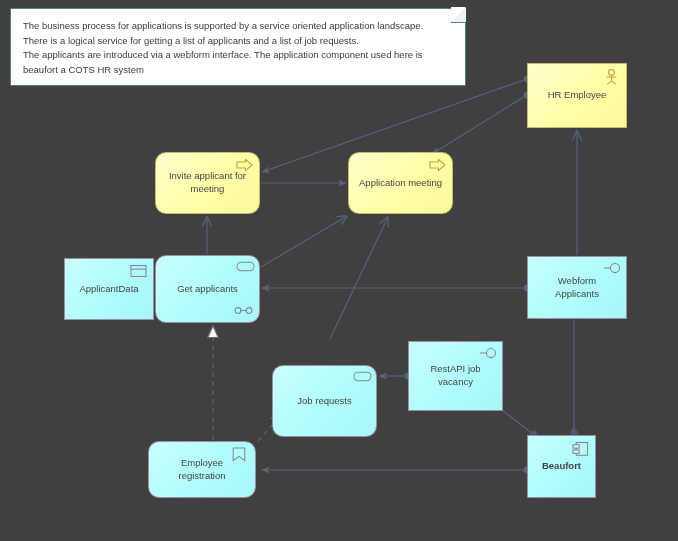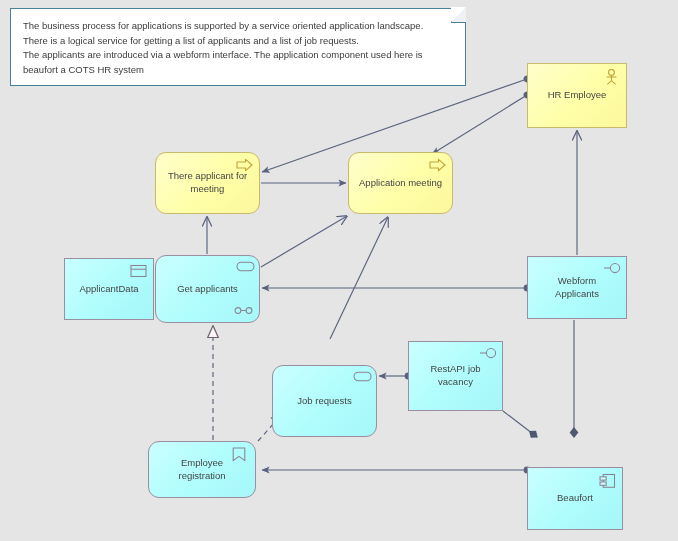--- a/index.html
+++ b/index.html
@@ -4,21 +4,21 @@
 <style>
   html, body {
     margin: 0;
     padding: 0;
     background: #ffffff;
   }
   #canvas {
     position: relative;
     width: 678px;
     height: 541px;
-    background: #e5e5e5;
+    background: #404040;
     font-family: "Liberation Sans", sans-serif;
     overflow: hidden;
   }
   #edges {
     position: absolute;
     left: 0;
     top: 0;
     width: 678px;
     height: 541px;
     pointer-events: none;
@@ -186,21 +186,21 @@
     </span>
     <span class="lbl">HR Employee</span>
   </div>
 
   <div class="node k-proc" style="left:155px; top:152px; width:105px; height:62px;">
     <span class="badge">
       <svg viewBox="0 0 17 14" width="17" height="14">
         <path d="M1,4 L9.5,4 L9.5,1.3 L16,7 L9.5,12.7 L9.5,10 L1,10 Z" fill="none" stroke="#c2a33a" stroke-width="1.1" stroke-linejoin="round"></path>
       </svg>
     </span>
-    <span class="lbl">There applicant for meeting</span>
+    <span class="lbl">Invite applicant for meeting</span>
   </div>
 
   <div class="node k-proc" style="left:348px; top:152px; width:105px; height:62px;">
     <span class="badge">
       <svg viewBox="0 0 17 14" width="17" height="14">
         <path d="M1,4 L9.5,4 L9.5,1.3 L16,7 L9.5,12.7 L9.5,10 L1,10 Z" fill="none" stroke="#c2a33a" stroke-width="1.1" stroke-linejoin="round"></path>
       </svg>
     </span>
     <span class="lbl">Application meeting</span>
   </div>
@@ -262,21 +262,21 @@
 
   <div class="node k-round" style="left:148px; top:441px; width:108px; height:57px;">
     <span class="badge">
       <svg viewBox="0 0 14 15" width="14" height="15">
         <path d="M1.2,1 L12.8,1 L12.8,13.6 L7,9.4 L1.2,13.6 Z" fill="none" stroke="#8b8391" stroke-width="1.05" stroke-linejoin="round"></path>
       </svg>
     </span>
     <span class="lbl">Employee registration</span>
   </div>
 
-  <div class="node k-rect" style="left:527px; top:467px; width:96px; height:63px;">
+  <div class="node k-rect" style="left:527px; top:435px; width:69px; height:63px;font-weight:bold;">
     <span class="badge">
       <svg viewBox="0 0 17 16" width="17" height="16">
         <rect x="4.2" y="1.5" width="11.3" height="12.8" fill="none" stroke="#8b8391" stroke-width="1.05"></rect>
         <rect x="1" y="3.8" width="6.2" height="3.3" fill="#caffff" stroke="#8b8391" stroke-width="1.05"></rect>
         <rect x="1" y="9.0" width="6.2" height="3.3" fill="#caffff" stroke="#8b8391" stroke-width="1.05"></rect>
       </svg>
     </span>
     <span class="lbl">Beaufort</span>
   </div>
 

